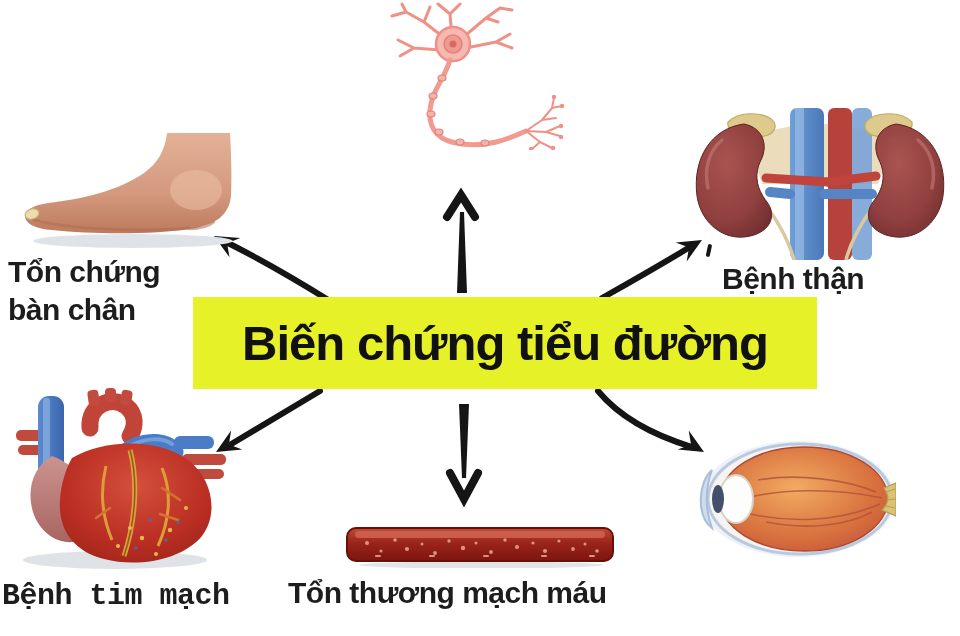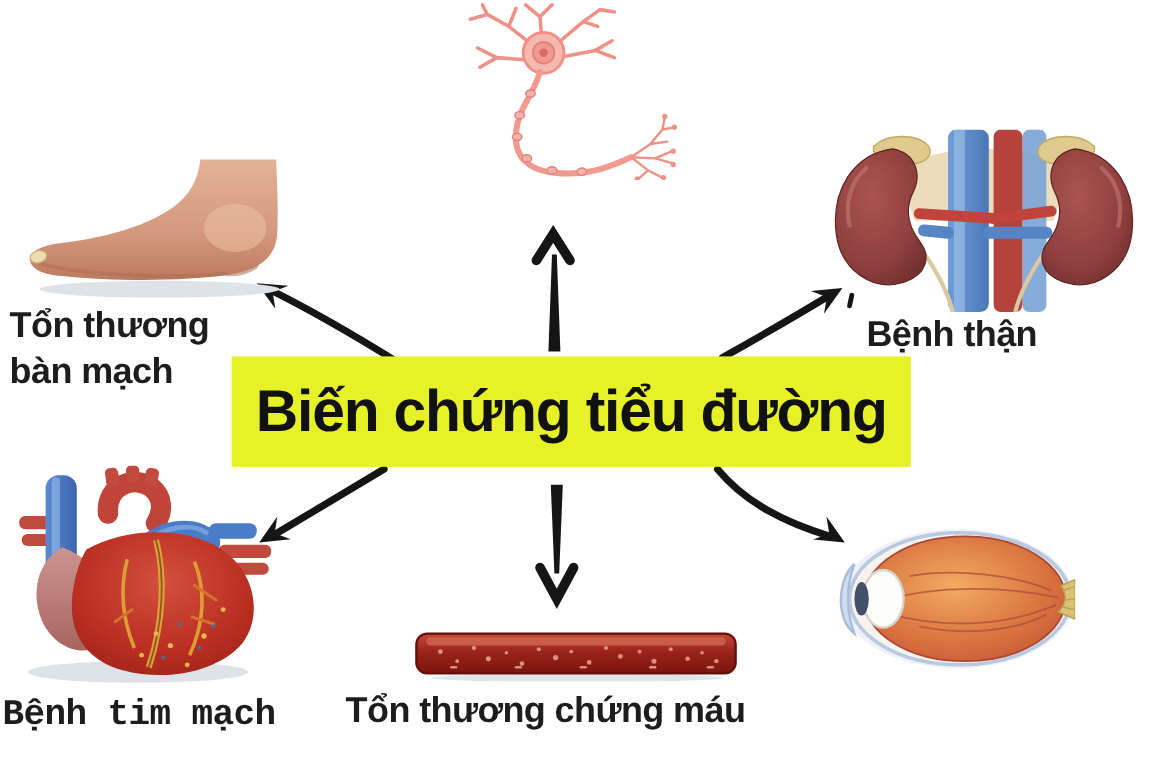--- a/index.html
+++ b/index.html
@@ -7,21 +7,21 @@
     position:relative;width:960px;height:636px;background:#ffffff;
     overflow:hidden;font-family:"Liberation Sans",sans-serif;
   }
   .abs{position:absolute;}
   .node-label{
     position:absolute;font-weight:700;color:#1d1d1d;font-size:30px;
     line-height:1.25;letter-spacing:-0.5px;white-space:nowrap;
   }
   .node-label.wrap{white-space:normal;}
   #center-box{
-    position:absolute;left:193px;top:297px;width:566px;height:92px;
+    position:absolute;left:193px;top:297px;width:624px;height:92px;
     background:#e6f128;display:flex;align-items:center;justify-content:center;
     font-weight:700;font-size:49px;letter-spacing:-1px;color:#111111;
     white-space:nowrap;
   }
   svg{display:block;}
 </style>
 </head>
 <body>
 
 <div id="canvas">
@@ -282,22 +282,22 @@
     </g>
     <ellipse cx="40" cy="61" rx="17" ry="24" fill="#fdfdfb" stroke="#d8d3c8" stroke-width="2"></ellipse>
     <ellipse cx="22" cy="61" rx="6" ry="14" fill="#44506b"></ellipse>
     <path d="M188,50 L200,45 L200,78 L186,72 C193,65 193,57 188,50 Z" fill="#d9c276" stroke="#b89f50" stroke-width="1.2"></path>
     <path d="M190,54 L199,51 M191,62 L200,61 M190,68 L199,70" stroke="#b89f50" stroke-width="1" fill="none"></path>
   </svg>
 
   <div id="center-box">Biến chứng tiểu đường</div>
 
 
-  <div class="node-label wrap" style="left:8px;top:253px;width:190px;">Tổn thương bàn mạch</div>
+  <div class="node-label wrap" style="left:8px;top:253px;width:190px;">Tổn chứng bàn chân</div>
 
   <div class="node-label" style="left:722px;top:260px;">Bệnh thận</div>
 
   <div class="node-label" style="left:2px;top:578px;font-family:Liberation Mono, monospace;">Bệnh tim mạch</div>
 
-  <div class="node-label" style="left:288px;top:574px;">Tổn thương chứng máu</div>
+  <div class="node-label" style="left:288px;top:574px;">Tổn thương mạch máu</div>
 
 
 </div>
 
 </body></html>

